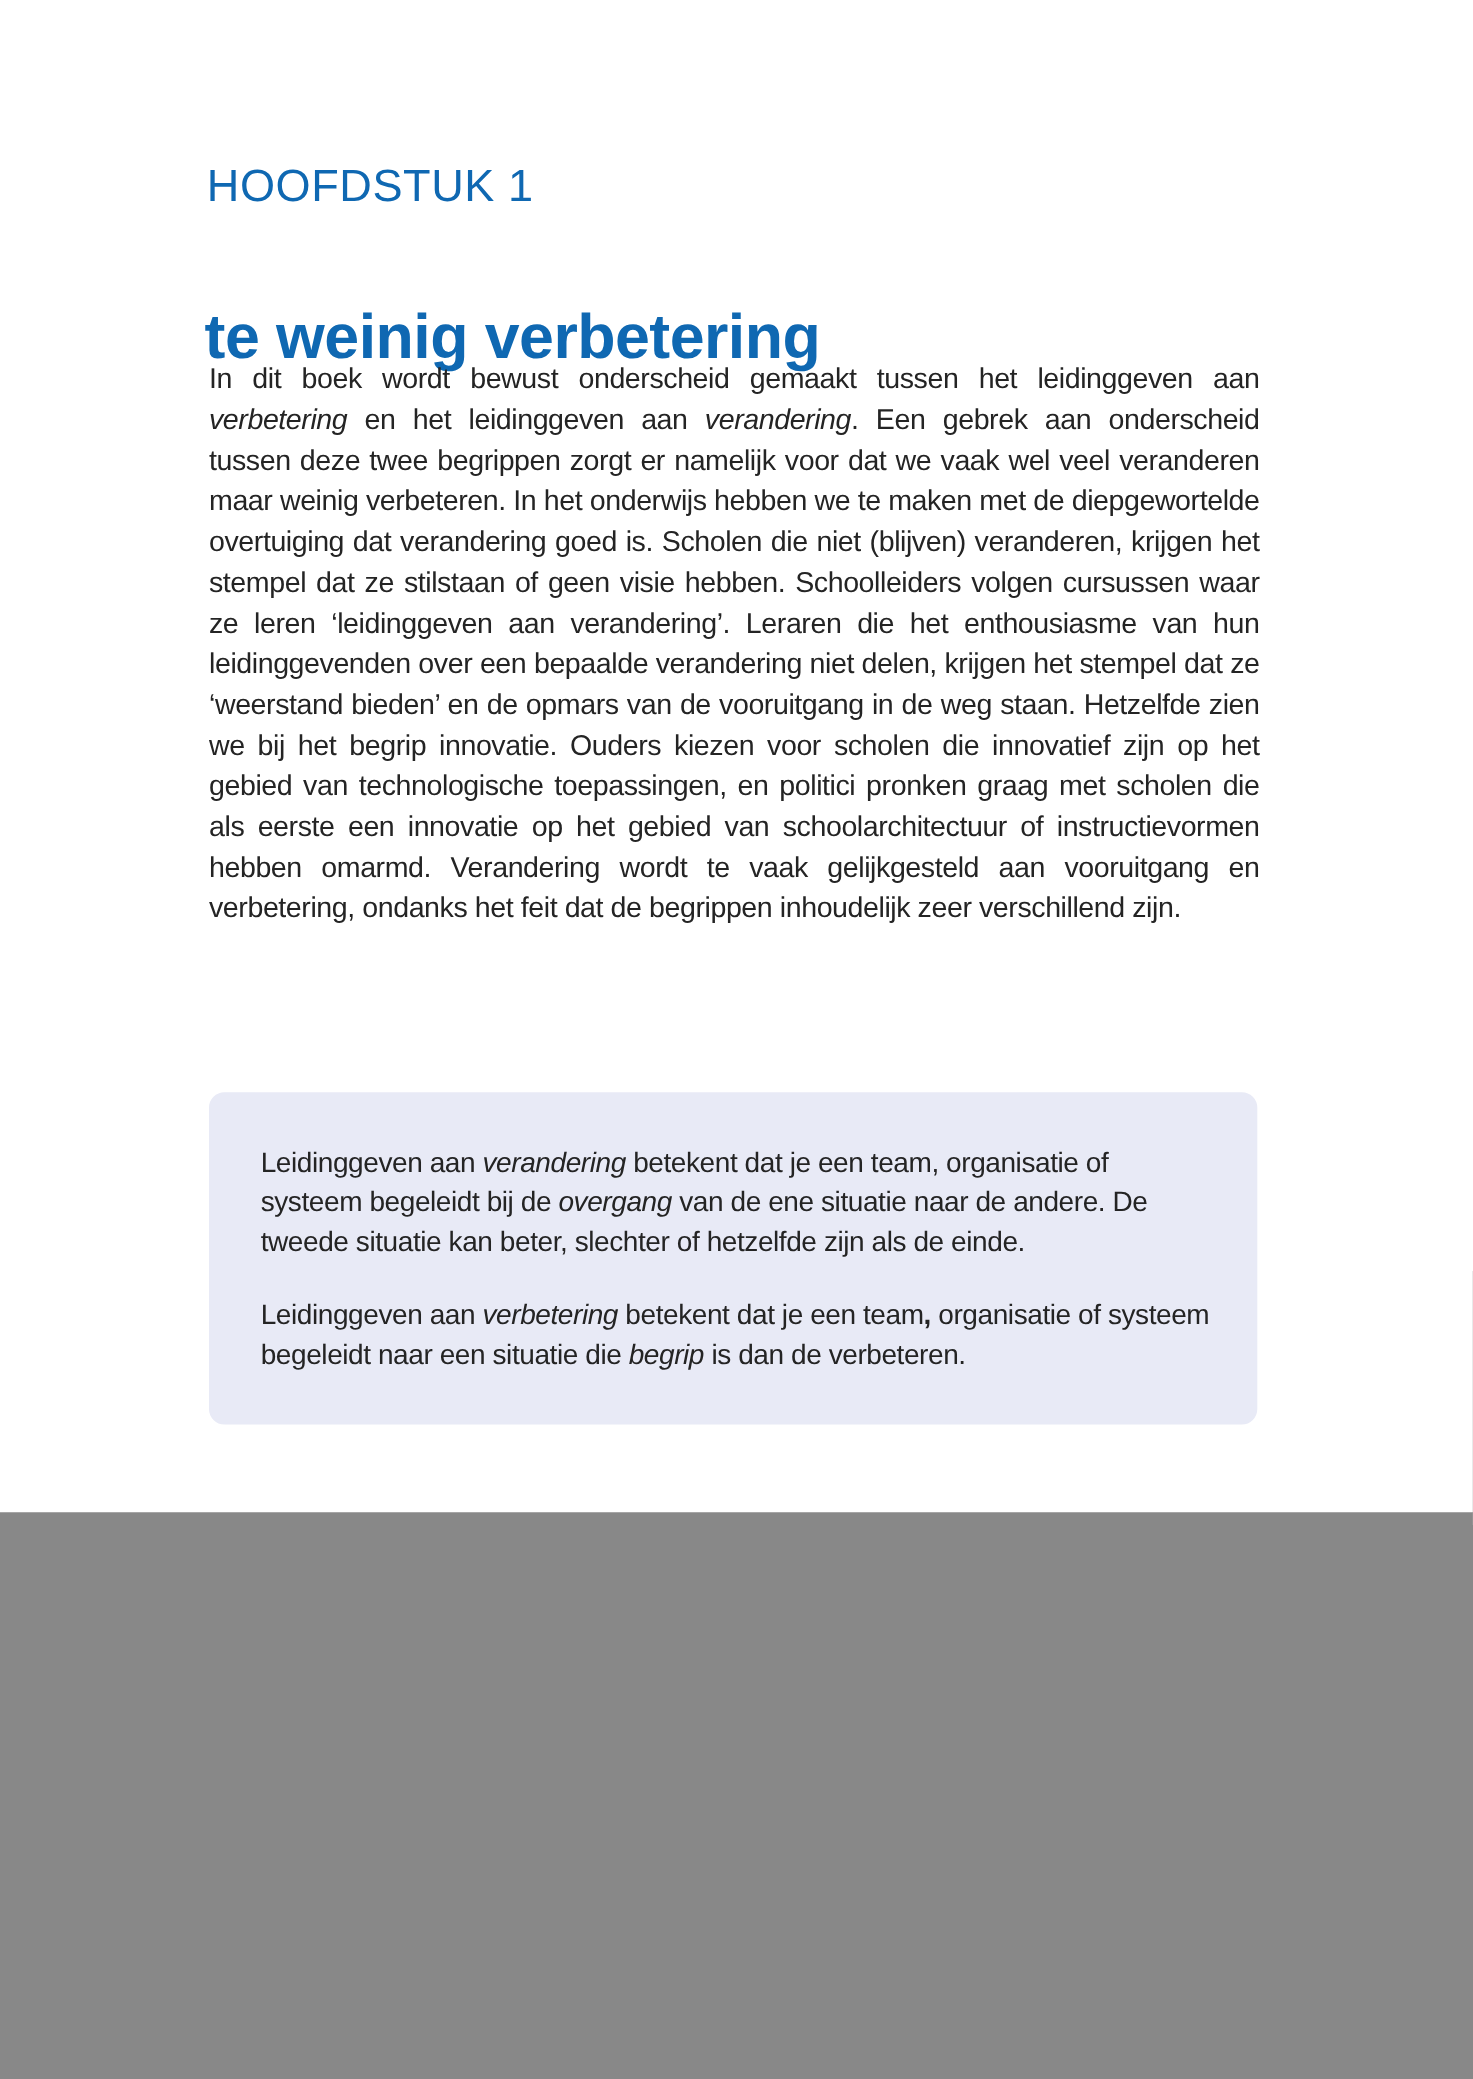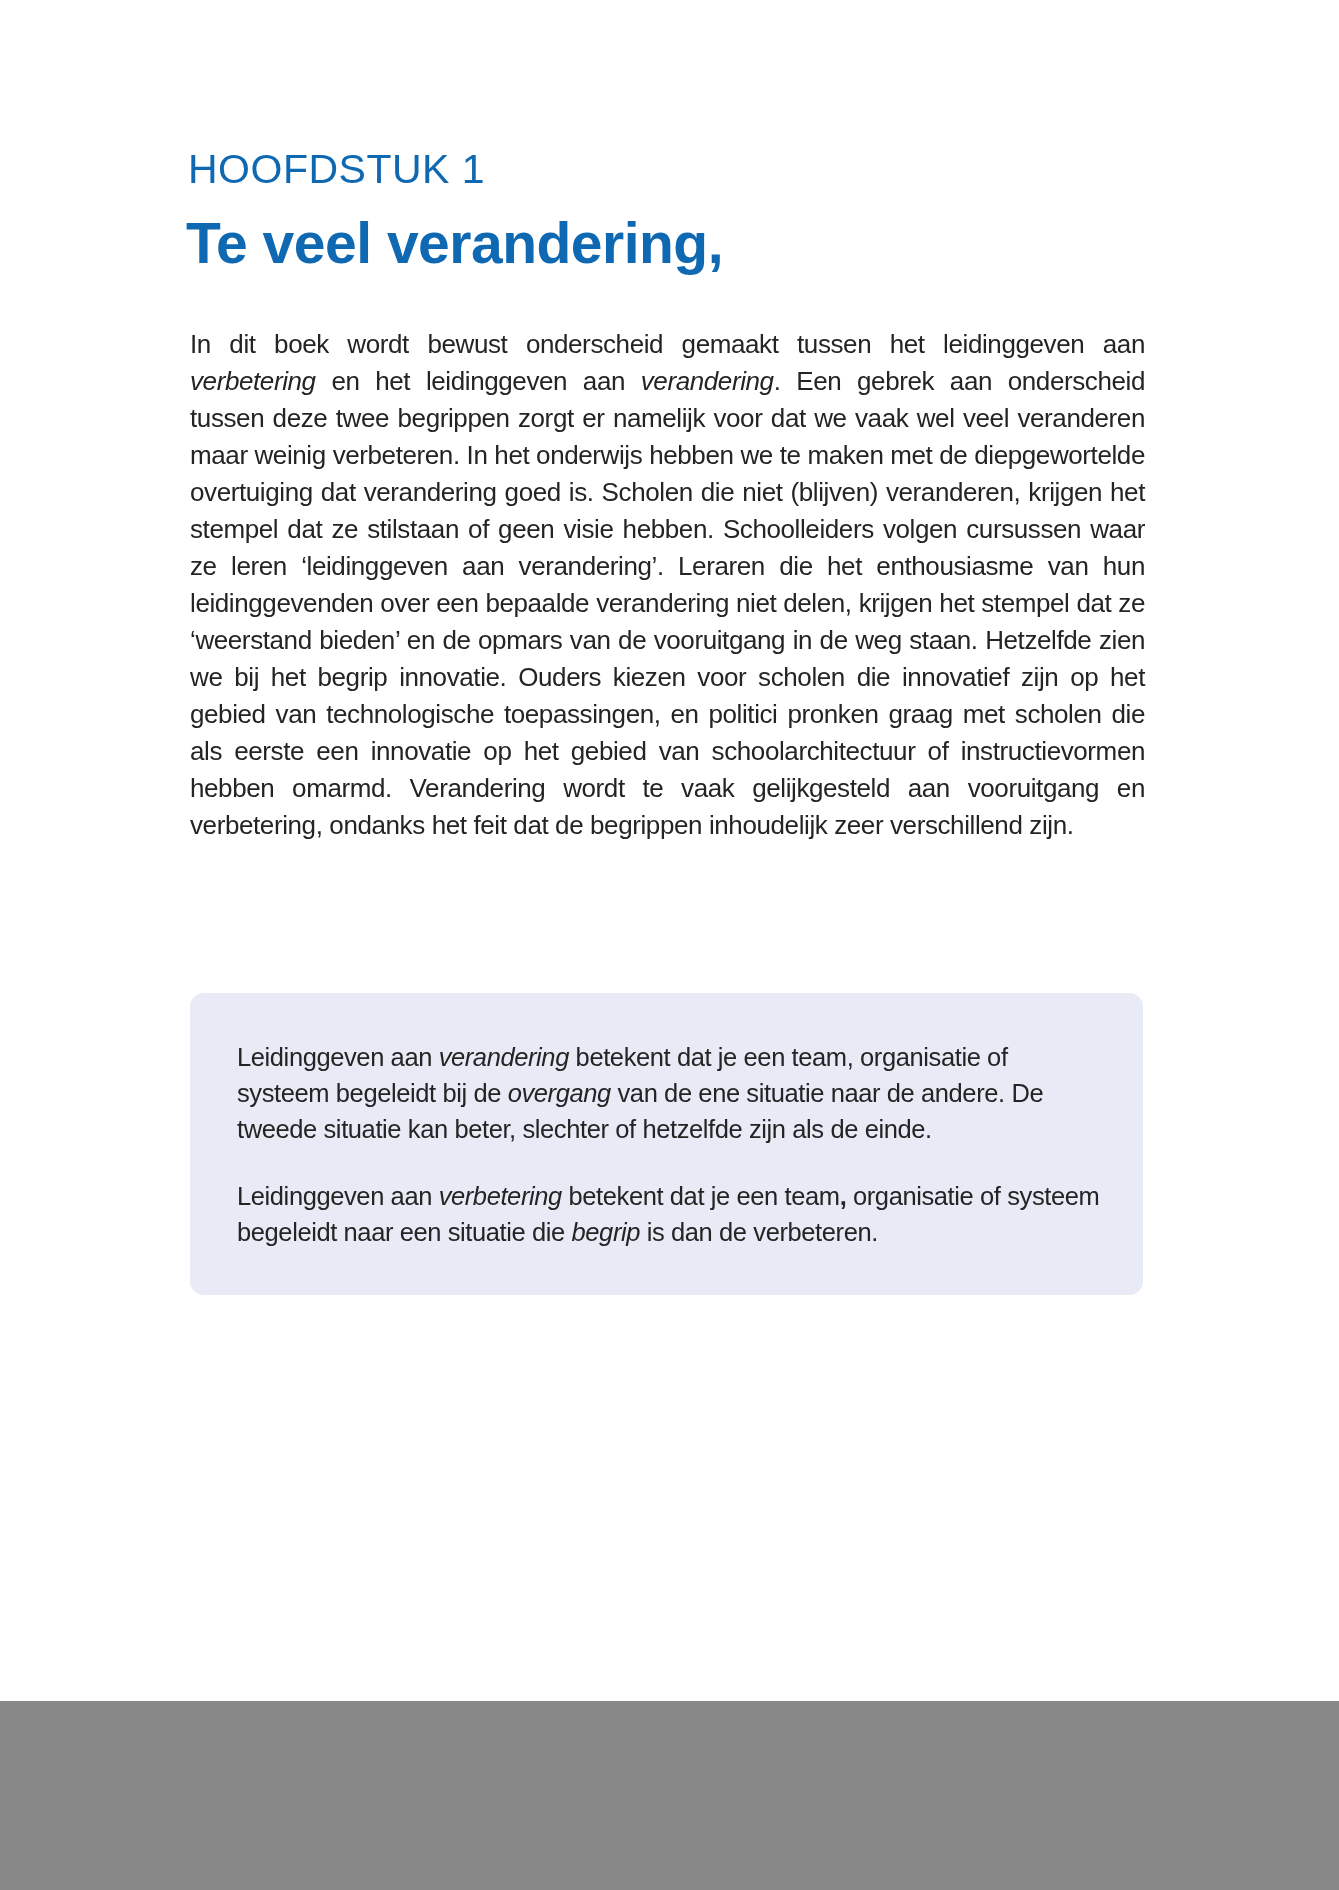--- a/index.html
+++ b/index.html
@@ -1,19 +1,19 @@
 <!DOCTYPE html>
 <html lang="nl" style="--accent: #0f68b2; --panel: #e8eaf6; --footer-panel: #d8def1; --divider: #c9d2ec; --text: #242424; --footer-text: #2b2b2b;"><head>
 <meta charset="utf-8">
 <style>
   html, body { margin: 0; padding: 0; background: #888; }
   .page {
     position: relative;
     width: 1339px;
-    height: 1701px;
+    height: 1375px;
     margin: 0 auto;
     background: #ffffff;
     overflow: hidden;
     font-family: "Liberation Sans", sans-serif;
     color: var(--text, #242424);
   }
   .kicker {
     position: absolute;
     left: 188px;
     top: 146px;
@@ -108,21 +108,21 @@
     color: #222222;
   }
 </style>
 </head>
 <body>
 
 <div class="page">
 
   <div class="kicker">HOOFDSTUK 1</div>
 
-  <h1 class="title"><span>Te veel verandering,</span><br></h1>
+  <h1 class="title"><br><span>te weinig verbetering</span></h1>
 
   <p class="intro"><span>In dit boek wordt bewust onderscheid gemaakt tussen het leidinggeven aan </span><span style="font-style: italic;">verbetering</span><span> en het leidinggeven aan </span><span style="font-style: italic;">verandering</span><span>. Een gebrek aan onderscheid tussen deze twee begrippen zorgt er namelijk voor dat we vaak wel veel veranderen maar weinig verbeteren. In het onderwijs hebben we te maken met de diepgewortelde overtuiging dat verandering goed is. Scholen die niet (blijven) veranderen, krijgen het stempel dat ze stilstaan of geen visie hebben. Schoolleiders volgen cursussen waar ze leren ‘leidinggeven aan verandering’. Leraren die het enthousiasme van hun leidinggevenden over een bepaalde verandering niet delen, krijgen het stempel dat ze ‘weerstand bieden’ en de opmars van de vooruitgang in de weg staan. Hetzelfde zien we bij het begrip innovatie. Ouders kiezen voor scholen die innovatief zijn op het gebied van technologische toepassingen, en politici pronken graag met scholen die als eerste een innovatie op het gebied van schoolarchitectuur of instructievormen hebben omarmd. Verandering wordt te vaak gelijkgesteld aan vooruitgang en verbetering, ondanks het feit dat de begrippen inhoudelijk zeer verschillend zijn.</span></p>
 
   <aside class="def-box">
     <p><span>Leidinggeven aan </span><span style="font-style: italic;">verandering</span><span> betekent dat je een team, organisatie of systeem begeleidt bij de </span><span style="font-style: italic;">overgang</span><span> van de ene situatie naar de andere. De tweede situatie kan beter, slechter of hetzelfde zijn als de einde.</span></p>
     <p><span>Leidinggeven aan </span><span style="font-style: italic;">verbetering</span><span> betekent dat je een team</span><span style="font-weight: bold;">,</span><span> organisatie of systeem begeleidt naar een situatie die </span><span style="font-style: italic;">begrip</span><span> is dan de verbeteren.</span></p>
   </aside>
 
 
   <div class="running-title">Te veel verandering, te weinig verbetering</div>

